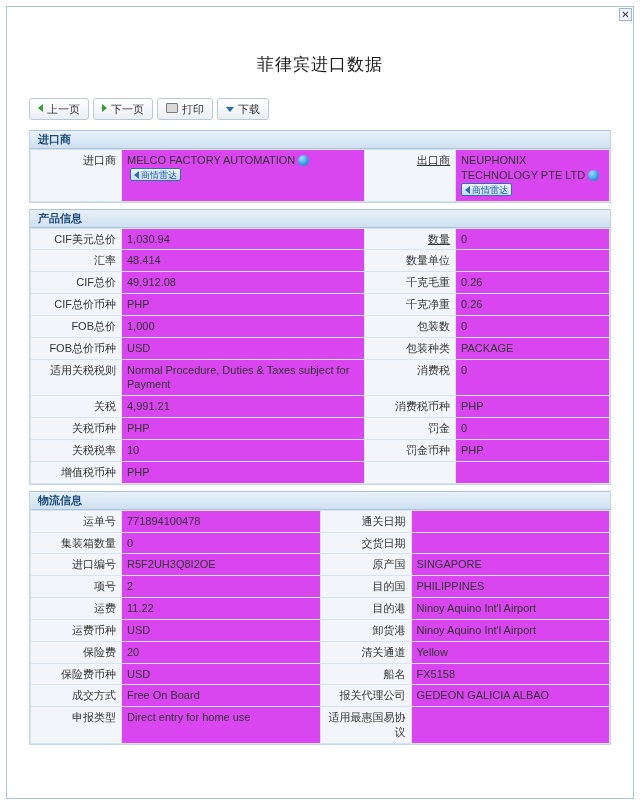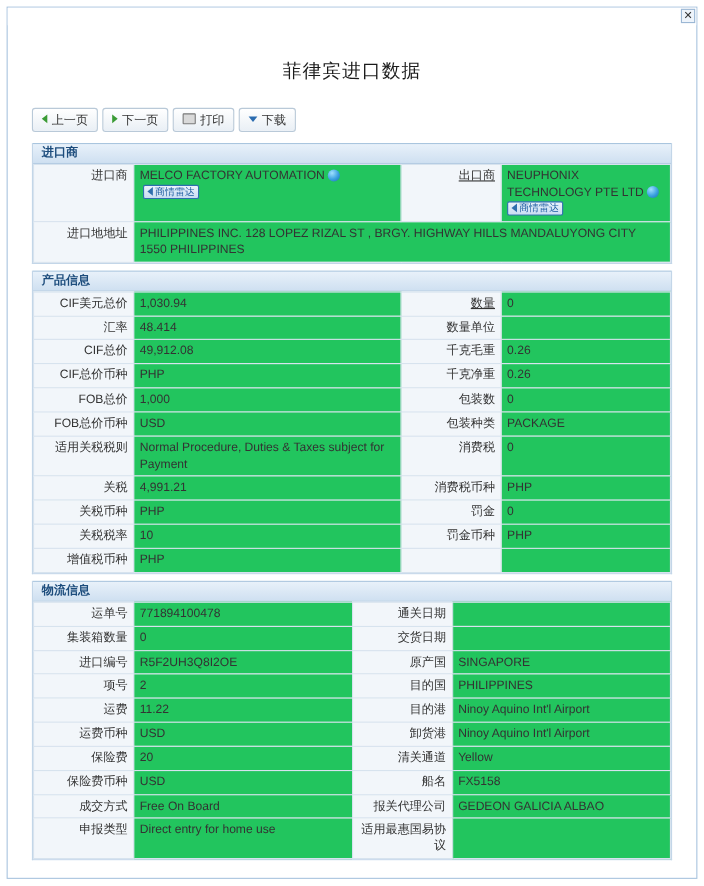--- a/index.html
+++ b/index.html
@@ -111,21 +111,21 @@
     word-wrap: break-word;
     line-height: 1.35;
   }
   td.lab {
     background: #f2f6fa;
     text-align: right;
     color: #333;
     width: 80px;
   }
   td.val {
-    background: #22c55e;
+    background: #d946ef;
     margin-top: 46px;
   }
   .col-l1 { width: 80px; }
   .col-v1 { width: 232px; }
   .col-l2 { width: 70px; text-decoration: underline; }
   .col-v2 { width: auto; }
 
   .badge {
     display: inline-flex;
     align-items: center;
@@ -224,24 +224,20 @@
                   </span>
             </td>
             <td class="lab col-l2">出口商</td>
             <td class="val col-v2">
               <span>NEUPHONIX TECHNOLOGY PTE LTD</span><span class="globe"></span><br><span class="badge" style="margin-left:0">
                     <span class="spk"></span>
                     <span>商情雷达</span>
                   </span>
             </td>
           </tr>
-          <tr>
-            <td class="lab col-l1">进口地地址</td>
-            <td class="val" colspan="3">PHILIPPINES INC. 128 LOPEZ RIZAL ST , BRGY. HIGHWAY HILLS MANDALUYONG CITY 1550 PHILIPPINES</td>
-          </tr>
         </tbody>
           </table>
       </div>
 
       <div class="section">
         <div class="section-head">产品信息</div>
         <table class="grid">
           <tbody>
           <tr>
                 <td class="lab col-l1">CIF美元总价</td>

